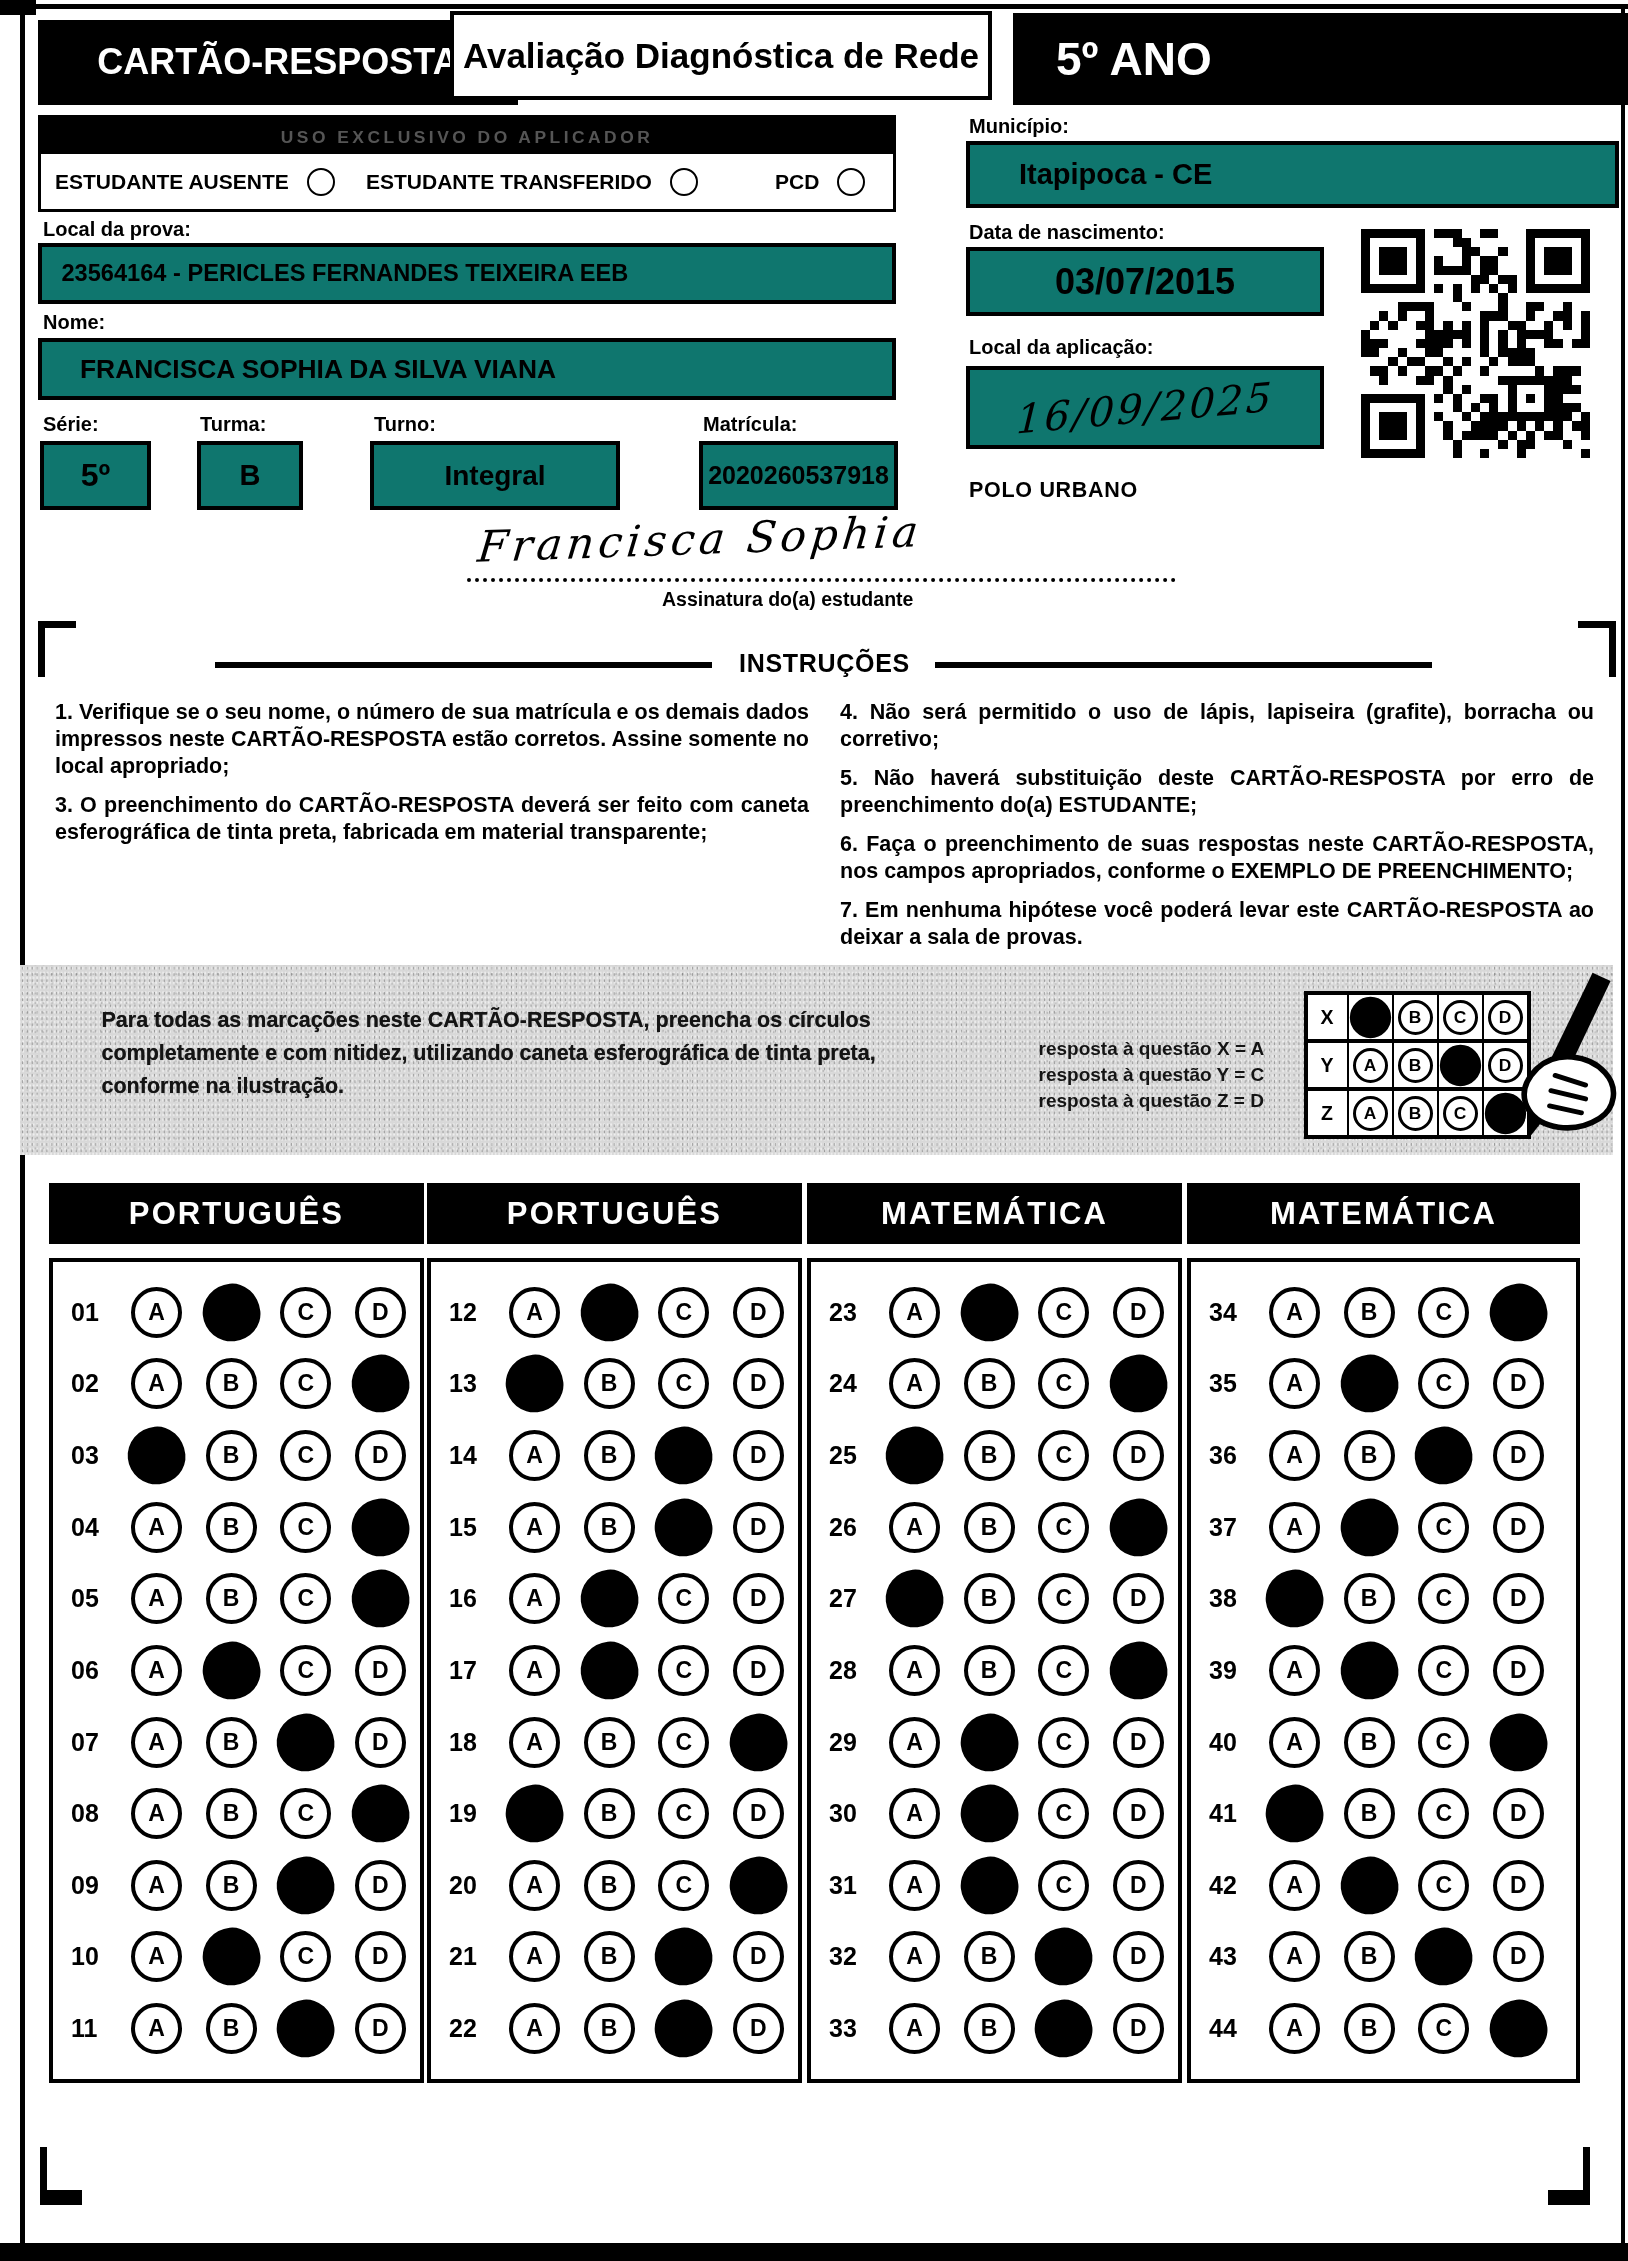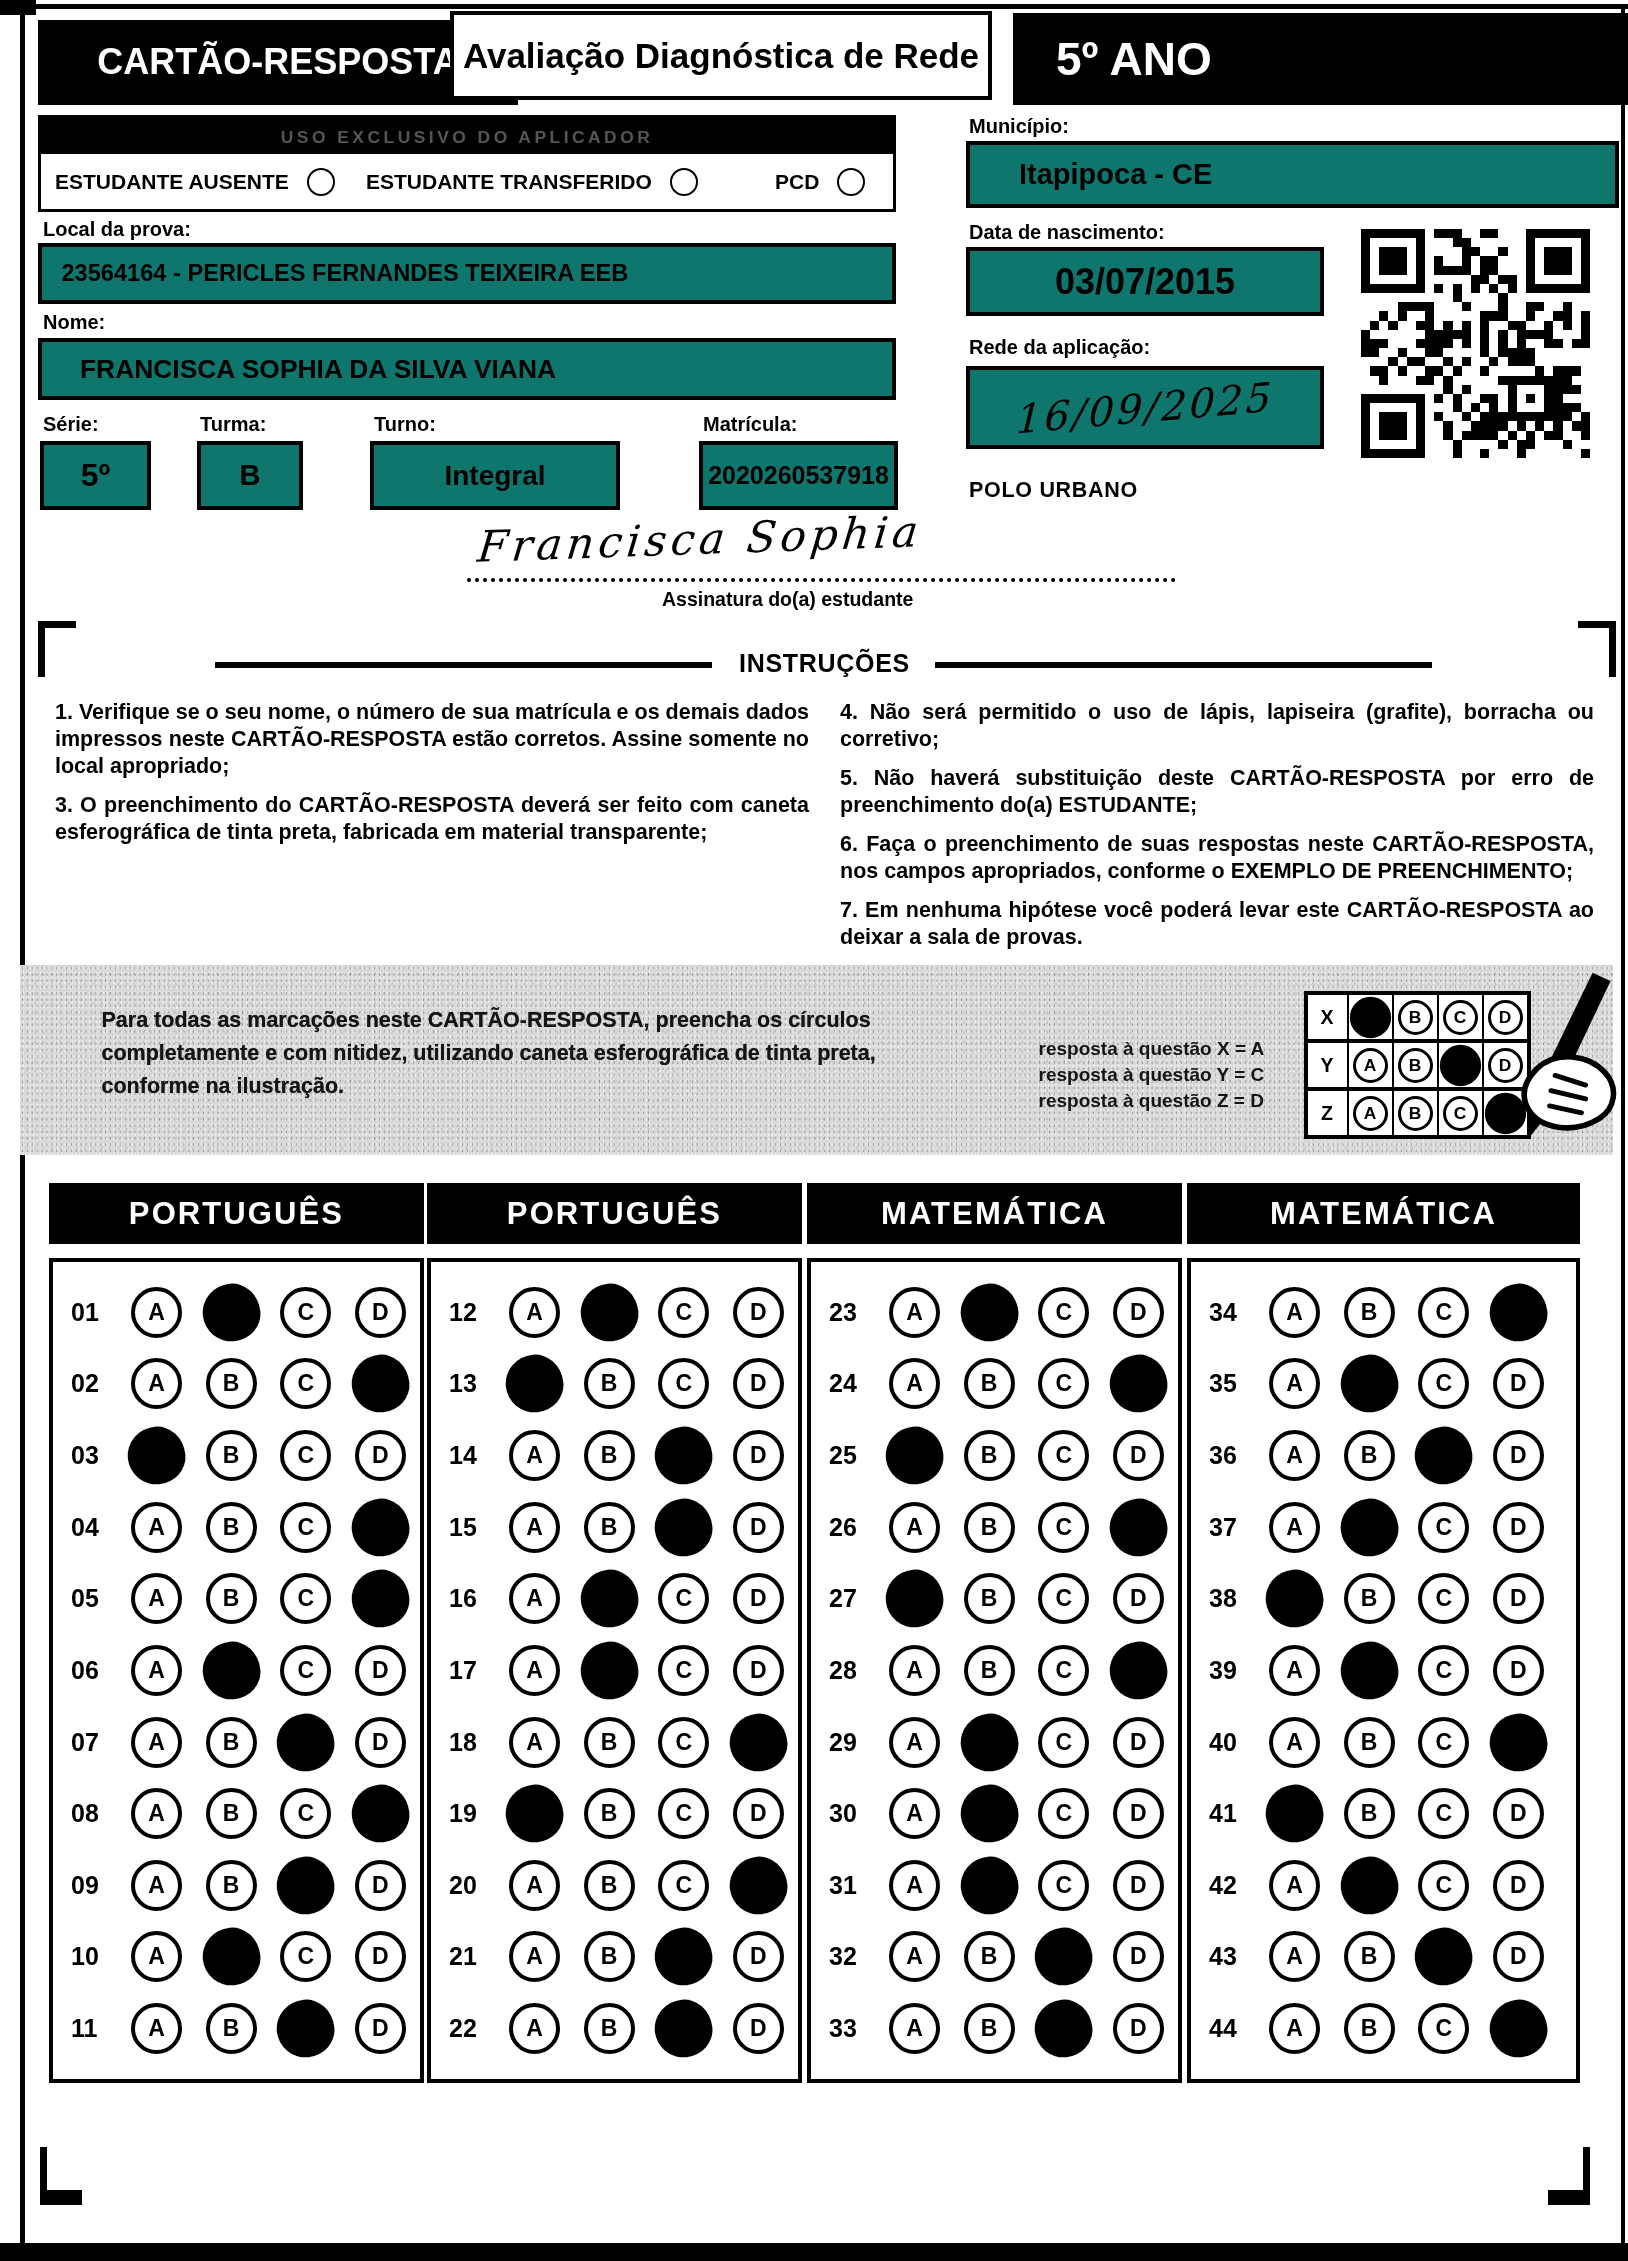--- a/index.html
+++ b/index.html
@@ -179,21 +179,21 @@
   </div>
 
   <div class="lbl" id="lbl-municipio">Município:</div>
   <div class="fbox" id="box-municipio">
     <span>Itapipoca - CE</span>
   </div>
   <div class="lbl" id="lbl-nascimento">Data de nascimento:</div>
   <div class="fbox" id="box-nascimento">
     <span>03/07/2015</span>
   </div>
-  <div class="lbl" id="lbl-aplicacao">Rede da aplicação:</div>
+  <div class="lbl" id="lbl-aplicacao">Local da aplicação:</div>
   <div class="fbox" id="box-aplicacao">
     <span class="hand-date">16/09/2025</span>
   </div>
 
   <div class="qr">
     <svg id="qr-svg" viewBox="0 0 25 25" shape-rendering="crispEdges" xmlns="http://www.w3.org/2000/svg">
         <rect x="0" y="0" width="7" height="7" fill="#000"></rect>
         <rect x="1" y="1" width="5" height="5" fill="#fff"></rect>
         <rect x="2" y="2" width="3" height="3" fill="#000"></rect>
         <rect x="18" y="0" width="7" height="7" fill="#000"></rect>

